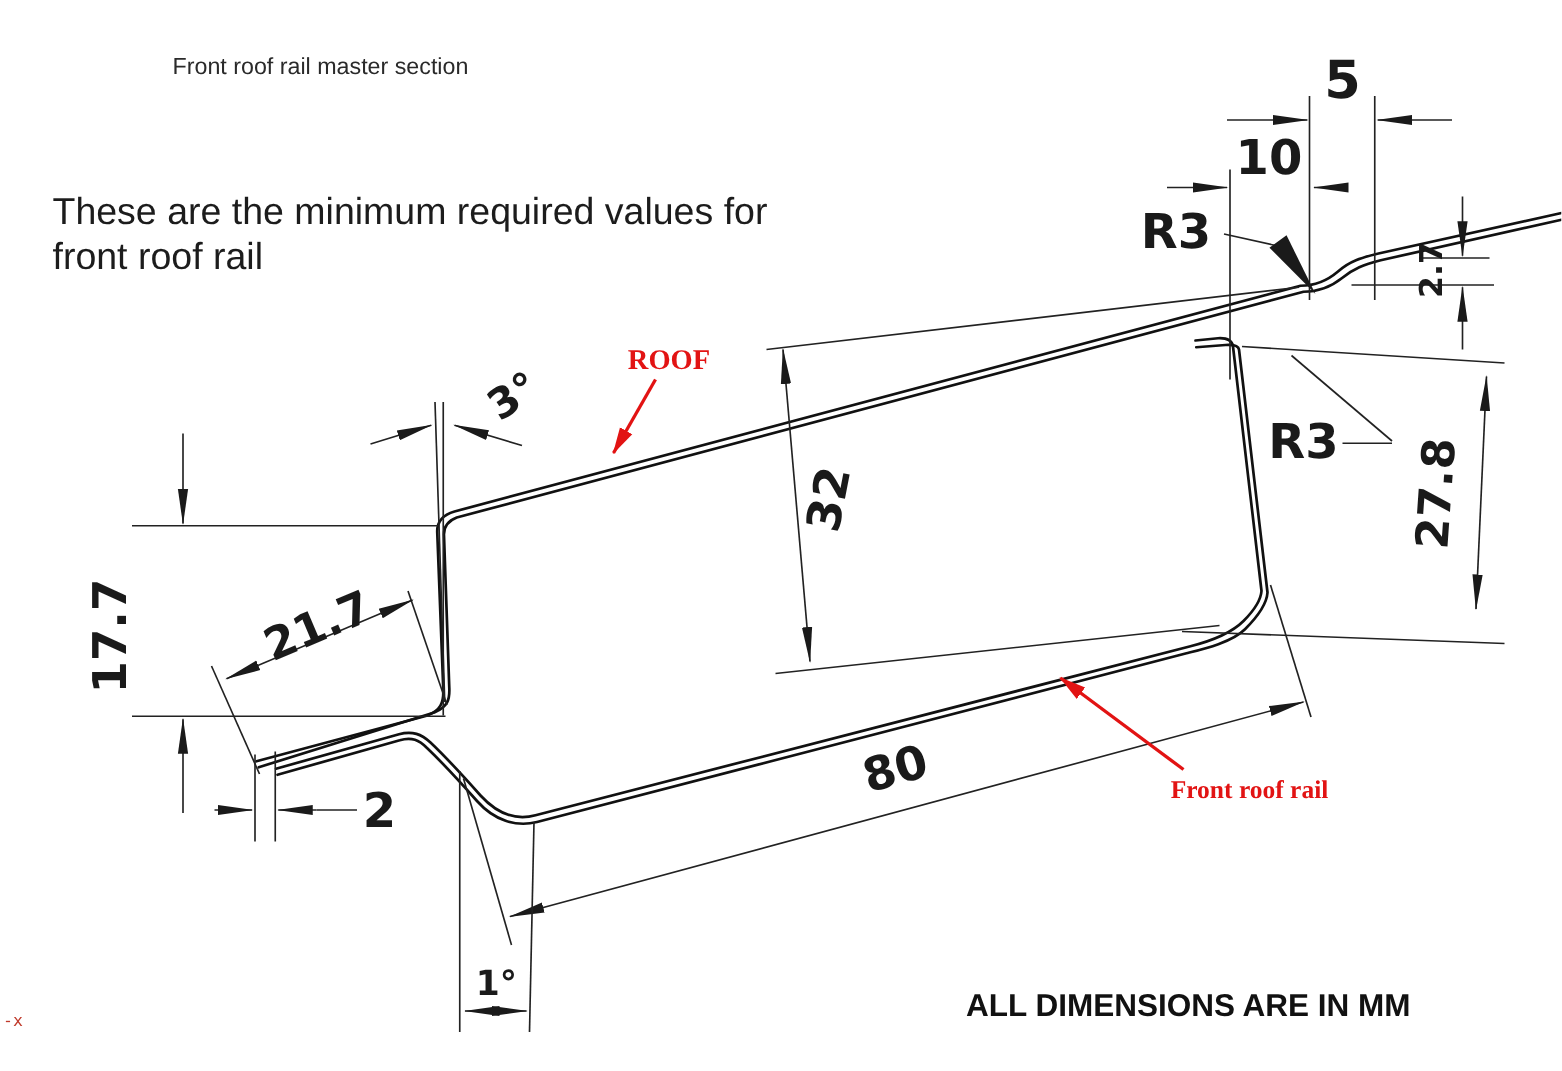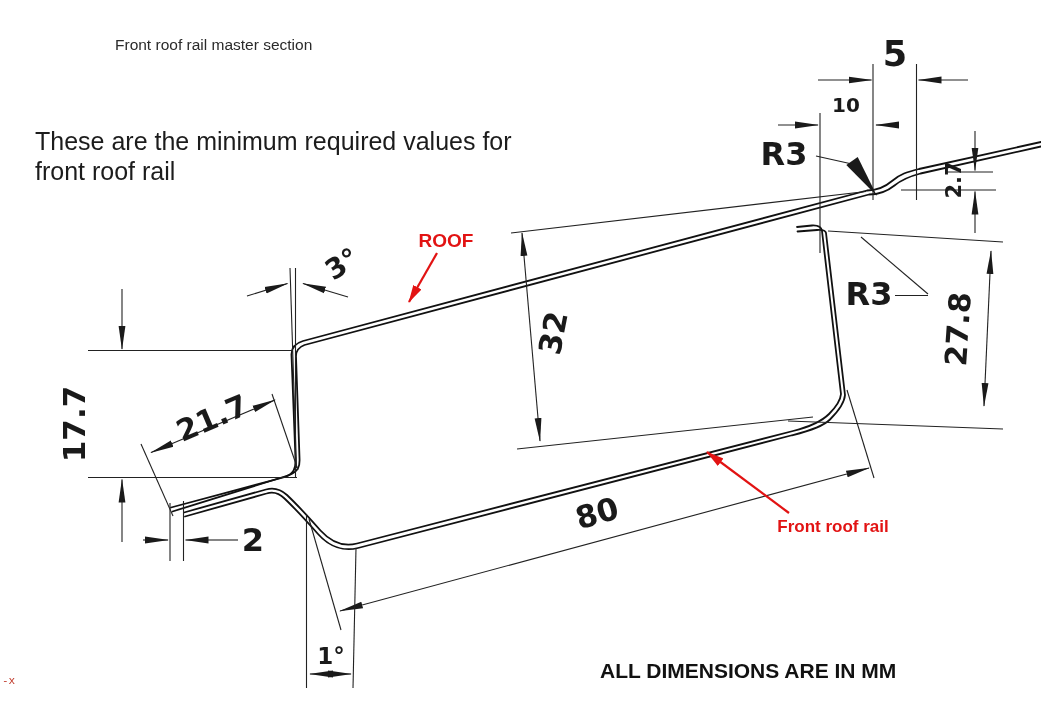--- a/index.html
+++ b/index.html
@@ -6,21 +6,21 @@
   #stage{position:relative;width:1041px;height:694px;background:#ffffff;overflow:hidden;
          font-family:"Liberation Sans",sans-serif;}
   #drawing{position:absolute;left:0;top:0;}
   .txt{position:absolute;white-space:nowrap;color:#1f1f1f;}
   .title{font-size:15.5px;color:#2a2a2a;}
   .desc{font-size:25px;color:#1c1c1c;}
   .footer{font-size:21px;font-weight:bold;color:#111;}
   .dim{font-family:"DejaVu Sans",sans-serif;font-weight:bold;color:#1a1a1a;
        transform:translate(-50%,-50%);transform-origin:center;}
   .red{color:#e21313;}
-  .redlbl{font-family:Liberation Sans, sans-serif;font-weight:600;}
+  .redlbl{font-family:Liberation Serif, serif;font-weight:600;}
   .axis{font-size:11px;font-family:"DejaVu Sans Mono",monospace;color:#c03a2b;}
   svg line, svg path, svg polyline{vector-effect:non-scaling-stroke;}
 </style>
 </head>
 <body>
 
 <div id="stage">
 
   <svg id="drawing" width="1041" height="714" viewBox="0 0 1041 714">
     <defs>
@@ -115,34 +115,34 @@
       <line x1="437" y1="253" x2="409" y2="302" marker-end="url(#ahr)"></line>
       <line x1="789" y1="513" x2="707" y2="452" marker-end="url(#ahr)"></line>
     </g>
   </svg>
 
   <div class="txt title" style="left:115px;top:36px;">Front roof rail master section</div>
 
   <div class="txt desc" style="left:35px;top:127px;">These are the minimum required values for</div>
   <div class="txt desc" style="left:35px;top:157px;">front roof rail</div>
 
-  <div class="txt footer" style="left:600px;top:659px;">ALL DIMENSIONS ARE IN MM</div>
+  <div class="txt footer" style="left:644px;top:659px;">ALL DIMENSIONS ARE IN MM</div>
 
   <div class="txt axis" style="left:2px;top:674px;">-x</div>
 
   <div class="txt red redlbl" style="left:446px;top:241px;font-size:19px;transform:translate(-50%,-50%);">ROOF</div>
   <div class="txt red redlbl" style="left:833px;top:527px;font-size:17px;transform:translate(-50%,-50%);">Front roof rail</div>
 
   <div class="txt dim" style="left:74px;top:424px;font-size:31px;transform:translate(-50%,-50%) rotate(-90deg);">17.7</div>
   <div class="txt dim" style="left:212px;top:418px;font-size:30px;transform:translate(-50%,-50%) rotate(-23deg);">21.7</div>
   <div class="txt dim" style="left:253px;top:540px;font-size:32px;">2</div>
   <div class="txt dim" style="left:342px;top:264px;font-size:28px;transform:translate(-50%,-50%) rotate(-33deg);">3°</div>
   <div class="txt dim" style="left:553px;top:333px;font-size:31px;transform:translate(-50%,-50%) rotate(-79deg);">32</div>
   <div class="txt dim" style="left:597px;top:513px;font-size:31px;transform:translate(-50%,-50%) rotate(-16deg);">80</div>
   <div class="txt dim" style="left:331px;top:656px;font-size:23px;">1°</div>
   <div class="txt dim" style="left:784px;top:154px;font-size:32px;">R3</div>
   <div class="txt dim" style="left:895px;top:54px;font-size:35px;">5</div>
-  <div class="txt dim" style="left:846px;top:105px;font-size:20px;">10</div>
+  <div class="txt dim" style="left:846px;top:105px;font-size:32px;">10</div>
   <div class="txt dim" style="left:954px;top:180px;font-size:21px;transform:translate(-50%,-50%) rotate(-90deg);">2.7</div>
   <div class="txt dim" style="left:869px;top:294px;font-size:32px;">R3</div>
   <div class="txt dim" style="left:958px;top:329px;font-size:30px;transform:translate(-50%,-50%) rotate(-86deg);">27.8</div>
 
 </div>
 
 </body></html>

